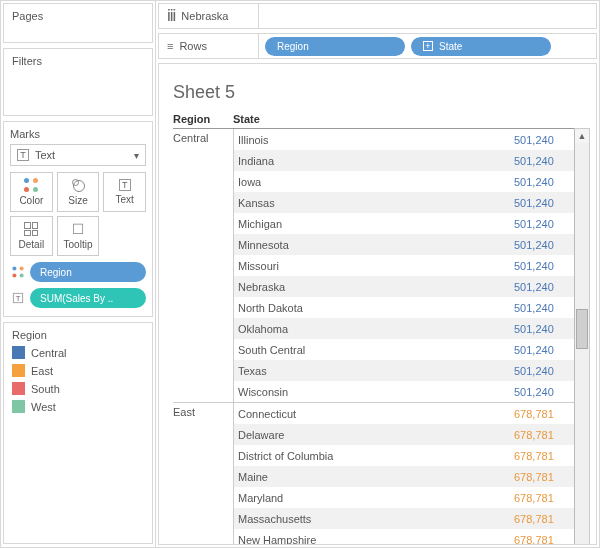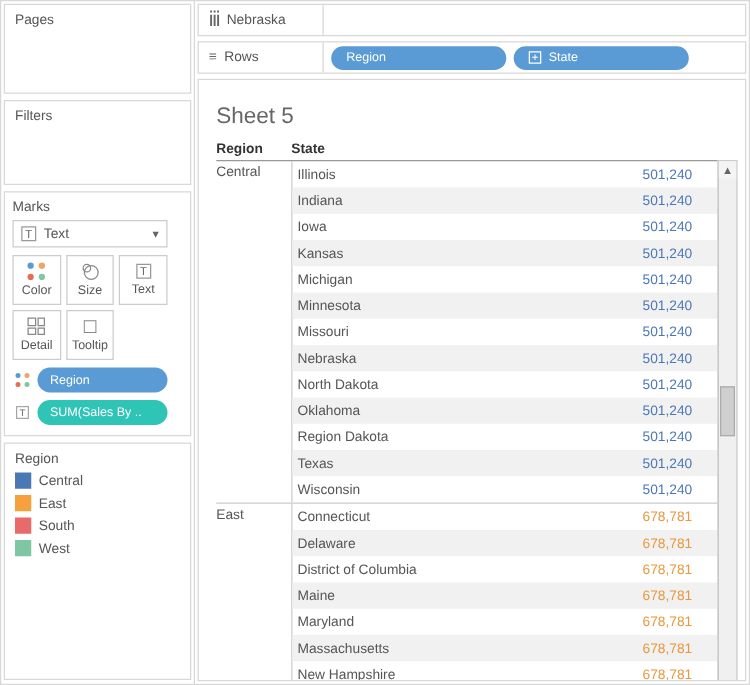--- a/index.html
+++ b/index.html
@@ -1,23 +1,23 @@
 <!DOCTYPE html>
 <html><head>
 <meta charset="utf-8">
 <style>
   * { box-sizing: border-box; margin: 0; padding: 0; font-family: Arial, Helvetica, sans-serif; }
   body { font-size: 11px; color: #555; background: #fff; }
   .app { display: flex; width: 600px; height: 548px; border: 1px solid #d8d8d8; }
   .sidebar { width: 154px; display: flex; flex-direction: column; }
   .card { border: 1px solid #d8d8d8; padding: 6px 8px; margin: 2px 2px 3px 2px; background: #fff; }
   .card-head { font-size: 11px; color: #555; margin-bottom: 4px; }
-  .card.pages { height: 72px; }
+  .card.pages { height: 40px; }
   .card.filters { height: 68px; }
-  .card.marks { padding: 6px 18px 8px 6px; }
+  .card.marks { padding: 6px 6px 8px 6px; }
   .marks-select { display:flex; align-items:center; border:1px solid #ccc; height:22px; padding:0 6px; margin:4px 0 6px 0; justify-content:space-between; }
   .marks-select .t { display:flex; align-items:center; gap:6px; }
   .tbox { border:1px solid #999; width:12px; height:12px; display:flex; align-items:center; justify-content:center; font-size:9px; color:#666; }
   .caret { font-size:10px; color:#666; }
   .mark-grid { display:grid; grid-template-columns: repeat(3, 1fr); gap:4px; margin-bottom:4px; }
   .mark-cell { border:1px solid #ccc; height:40px; display:flex; flex-direction:column; align-items:center; justify-content:center; gap:3px; font-size:10px; color:#555; }
   .icon-dots { width:14px; height:14px; position:relative; }
   .icon-dots span { position:absolute; width:5px; height:5px; border-radius:50%; }
   .icon-dots .d1 { background:#5b9bd5; top:0; left:0; }
   .icon-dots .d2 { background:#f4a261; top:0; right:0; }
@@ -241,21 +241,21 @@
                   </div>
                   <div class="row">
                     <div class="col-state">North Dakota</div>
                     <div class="col-val val-central">501,240</div>
                   </div>
                   <div class="row">
                     <div class="col-state">Oklahoma</div>
                     <div class="col-val val-central">501,240</div>
                   </div>
                   <div class="row">
-                    <div class="col-state">Region Dakota</div>
+                    <div class="col-state">South Central</div>
                     <div class="col-val val-central">501,240</div>
                   </div>
                   <div class="row">
                     <div class="col-state">Texas</div>
                     <div class="col-val val-central">501,240</div>
                   </div>
                   <div class="row">
                     <div class="col-state">Wisconsin</div>
                     <div class="col-val val-central">501,240</div>
                   </div>

